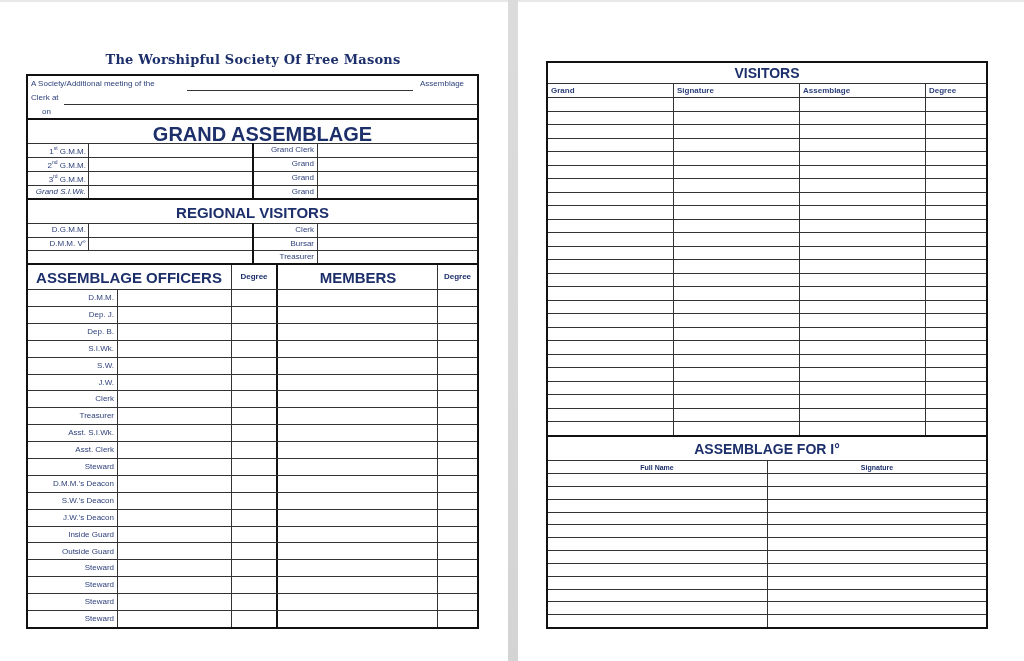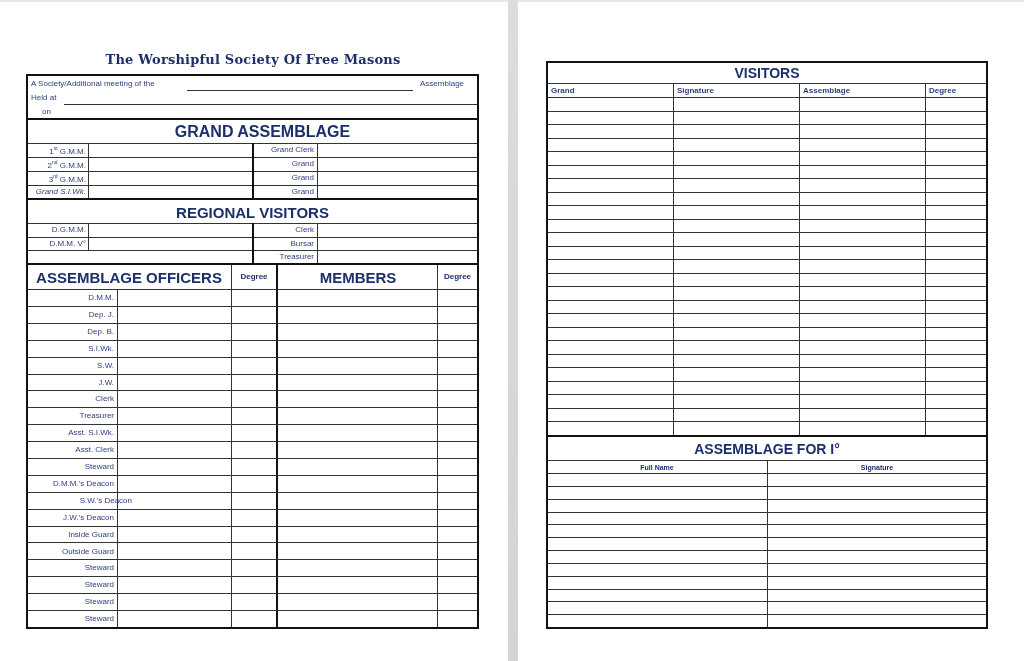--- a/index.html
+++ b/index.html
@@ -27,26 +27,26 @@
 <div class="gutter"></div>
 <div class="page" id="p2"></div>
 
 <div class="title">The Worshipful Society Of Free Masons</div>
 
 <div class="box" style="left:26px;top:74px;width:453px;height:555px;"></div>
 
 <div class="t" style="left:31px;top:80px;">A Society/Additional meeting of the</div>
 <div class="under" style="left:187px;top:90px;width:226px;"></div>
 <div class="t" style="left:420px;top:80px;">Assemblage</div>
-<div class="t" style="left:31px;top:94px;">Held at</div>
+<div class="t" style="left:31px;top:94px;">Clerk at</div>
 <div class="under" style="left:64px;top:104px;width:413px;"></div>
 <div class="t" style="left:42px;top:108px;">on</div>
 <div class="hthick" style="left:26px;top:118px;width:453px;"></div>
 
-<div class="hdr" style="left:28px;width:469px;top:124px;font-size:16px;">GRAND ASSEMBLAGE</div>
+<div class="hdr" style="left:28px;width:469px;top:124px;font-size:20px;">GRAND ASSEMBLAGE</div>
 <div class="hline" style="left:28px;top:143px;width:449px;"></div>
 <div class="hline" style="left:28px;top:157px;width:449px;"></div>
 <div class="hline" style="left:28px;top:171px;width:449px;"></div>
 <div class="hline" style="left:28px;top:185px;width:449px;"></div>
 <div class="hthick" style="left:26px;top:198px;width:453px;"></div>
 <div class="vline" style="left:88px;top:143px;height:55px;"></div>
 <div class="vthick" style="left:252px;top:143px;height:55px;"></div>
 <div class="vline" style="left:317px;top:143px;height:55px;"></div>
 
 <div class="t r" style="left:28px;width:58px;top:146px;"><span>1</span><span class="sub">st</span> <span>G.M.M.</span></div>
@@ -151,21 +151,21 @@
     <div style="position:absolute;left:232px;top:458px;width:43px;height:16.9px;"></div>
     <div style="position:absolute;left:278px;top:458px;width:158px;height:16.9px;"></div>
     <div style="position:absolute;left:438px;top:458px;width:39px;height:16.9px;"></div>
     <div class="hline" style="left:28px;top:475px;width:449px;"></div>
     <div class="t r" style="left:28px;width:86px;top:479.9px;">D.M.M.'s Deacon</div>
     <div style="position:absolute;left:118px;top:474.9px;width:112px;height:16.9px;"></div>
     <div style="position:absolute;left:232px;top:474.9px;width:43px;height:16.9px;"></div>
     <div style="position:absolute;left:278px;top:474.9px;width:158px;height:16.9px;"></div>
     <div style="position:absolute;left:438px;top:474.9px;width:39px;height:16.9px;"></div>
     <div class="hline" style="left:28px;top:492px;width:449px;"></div>
-    <div class="t r" style="left:28px;width:104px;top:496.79999999999995px;">S.W.'s Deacon</div>
+    <div class="t r" style="left:28px;width:86px;top:496.79999999999995px;">S.W.'s Deacon</div>
     <div style="position:absolute;left:118px;top:491.79999999999995px;width:112px;height:16.9px;"></div>
     <div style="position:absolute;left:232px;top:491.79999999999995px;width:43px;height:16.9px;"></div>
     <div style="position:absolute;left:278px;top:491.79999999999995px;width:158px;height:16.9px;"></div>
     <div style="position:absolute;left:438px;top:491.79999999999995px;width:39px;height:16.9px;"></div>
     <div class="hline" style="left:28px;top:509px;width:449px;"></div>
     <div class="t r" style="left:28px;width:86px;top:513.7px;">J.W.'s Deacon</div>
     <div style="position:absolute;left:118px;top:508.7px;width:112px;height:16.9px;"></div>
     <div style="position:absolute;left:232px;top:508.7px;width:43px;height:16.9px;"></div>
     <div style="position:absolute;left:278px;top:508.7px;width:158px;height:16.9px;"></div>
     <div style="position:absolute;left:438px;top:508.7px;width:39px;height:16.9px;"></div>

